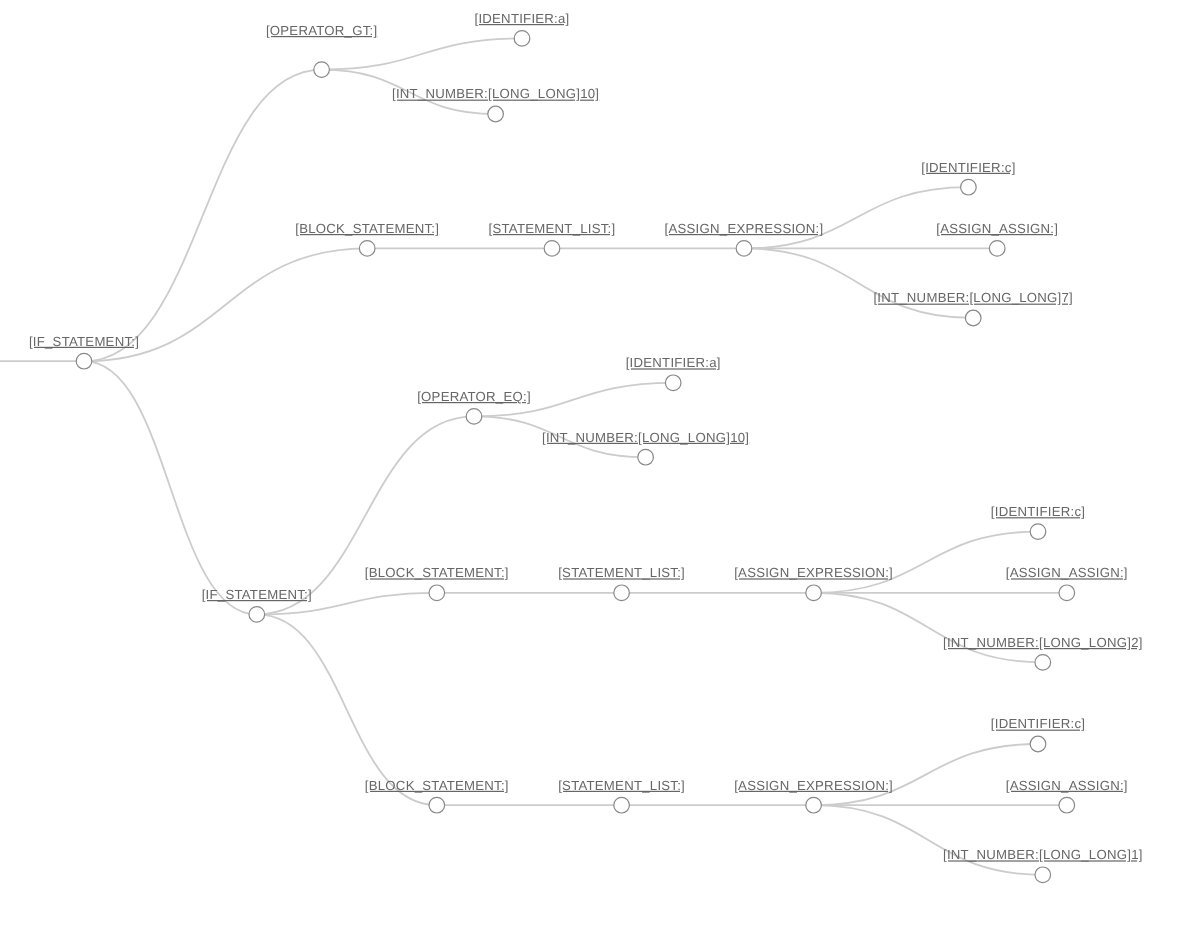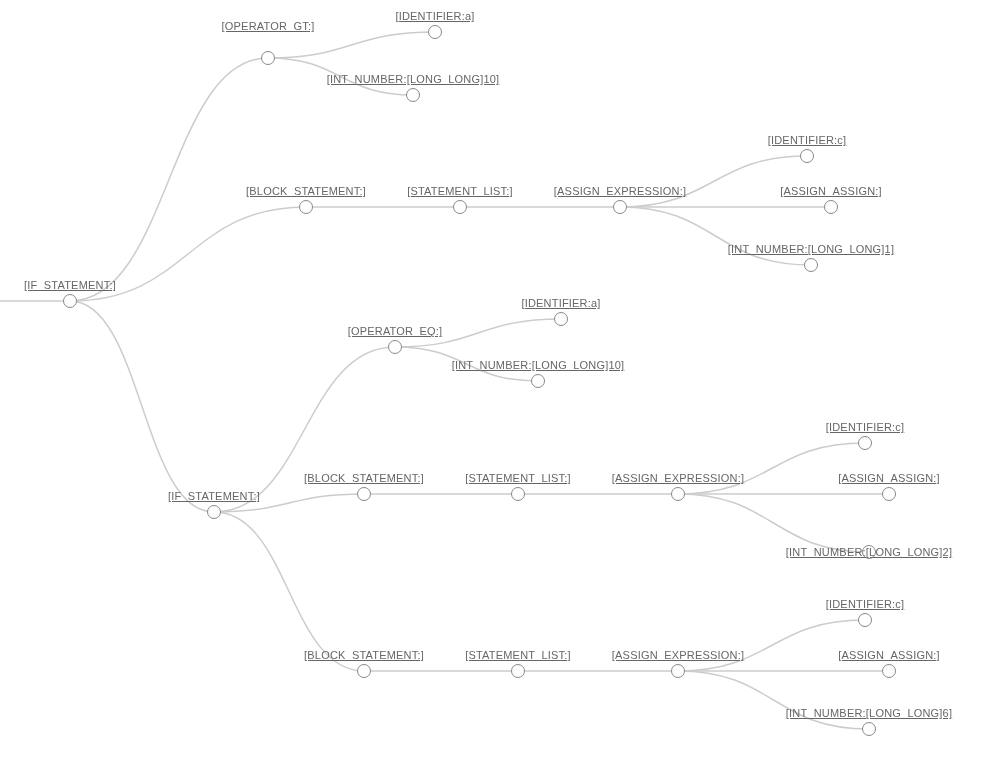--- a/index.html
+++ b/index.html
@@ -88,46 +88,46 @@
     <div class="label" style="left: 306px; top: 201px;">[BLOCK_STATEMENT:]</div>
     <div class="node" style="left: 460px; top: 207px;"></div>
     <div class="label" style="left: 460px; top: 201px;">[STATEMENT_LIST:]</div>
     <div class="node" style="left: 620px; top: 207px;"></div>
     <div class="label" style="left: 620px; top: 201px;">[ASSIGN_EXPRESSION:]</div>
     <div class="node" style="left: 807px; top: 156px;"></div>
     <div class="label" style="left: 807px; top: 150px;">[IDENTIFIER:c]</div>
     <div class="node" style="left: 831px; top: 207px;"></div>
     <div class="label" style="left: 831px; top: 201px;">[ASSIGN_ASSIGN:]</div>
     <div class="node" style="left: 811px; top: 265px;"></div>
-    <div class="label" style="left: 811px; top: 259px;">[INT_NUMBER:[LONG_LONG]1]</div>
+    <div class="label" style="left: 811px; top: 259px;">[INT_NUMBER:[LONG_LONG]7]</div>
     <div class="node" style="left: 214px; top: 512px;"></div>
     <div class="label" style="left: 214px; top: 506px;">[IF_STATEMENT:]</div>
     <div class="node" style="left: 395px; top: 347px;"></div>
     <div class="label" style="left: 395px; top: 341px;">[OPERATOR_EQ:]</div>
     <div class="node" style="left: 561px; top: 319px;"></div>
     <div class="label" style="left: 561px; top: 313px;">[IDENTIFIER:a]</div>
     <div class="node" style="left: 538px; top: 381px;"></div>
     <div class="label" style="left: 538px; top: 375px;">[INT_NUMBER:[LONG_LONG]10]</div>
     <div class="node" style="left: 364px; top: 494px;"></div>
     <div class="label" style="left: 364px; top: 488px;">[BLOCK_STATEMENT:]</div>
     <div class="node" style="left: 518px; top: 494px;"></div>
     <div class="label" style="left: 518px; top: 488px;">[STATEMENT_LIST:]</div>
     <div class="node" style="left: 678px; top: 494px;"></div>
     <div class="label" style="left: 678px; top: 488px;">[ASSIGN_EXPRESSION:]</div>
     <div class="node" style="left: 865px; top: 443px;"></div>
     <div class="label" style="left: 865px; top: 437px;">[IDENTIFIER:c]</div>
     <div class="node" style="left: 889px; top: 494px;"></div>
     <div class="label" style="left: 889px; top: 488px;">[ASSIGN_ASSIGN:]</div>
     <div class="node" style="left: 869px; top: 552px;"></div>
-    <div class="label" style="left: 869px; top: 562px; text-align: center;">[INT_NUMBER:[LONG_LONG]2]</div>
+    <div class="label" style="left: 869px; top: 546px; text-align: center;">[INT_NUMBER:[LONG_LONG]2]</div>
     <div class="node" style="left: 364px; top: 671px;"></div>
     <div class="label" style="left: 364px; top: 665px;">[BLOCK_STATEMENT:]</div>
     <div class="node" style="left: 518px; top: 671px;"></div>
     <div class="label" style="left: 518px; top: 665px;">[STATEMENT_LIST:]</div>
     <div class="node" style="left: 678px; top: 671px;"></div>
     <div class="label" style="left: 678px; top: 665px;">[ASSIGN_EXPRESSION:]</div>
     <div class="node" style="left: 865px; top: 620px;"></div>
     <div class="label" style="left: 865px; top: 614px;">[IDENTIFIER:c]</div>
     <div class="node" style="left: 889px; top: 671px;"></div>
     <div class="label" style="left: 889px; top: 665px;">[ASSIGN_ASSIGN:]</div>
     <div class="node" style="left: 869px; top: 729px;"></div>
-    <div class="label" style="left: 869px; top: 723px;">[INT_NUMBER:[LONG_LONG]6]</div>
+    <div class="label" style="left: 869px; top: 723px;">[INT_NUMBER:[LONG_LONG]1]</div>
   </div>
 
 </body></html>

